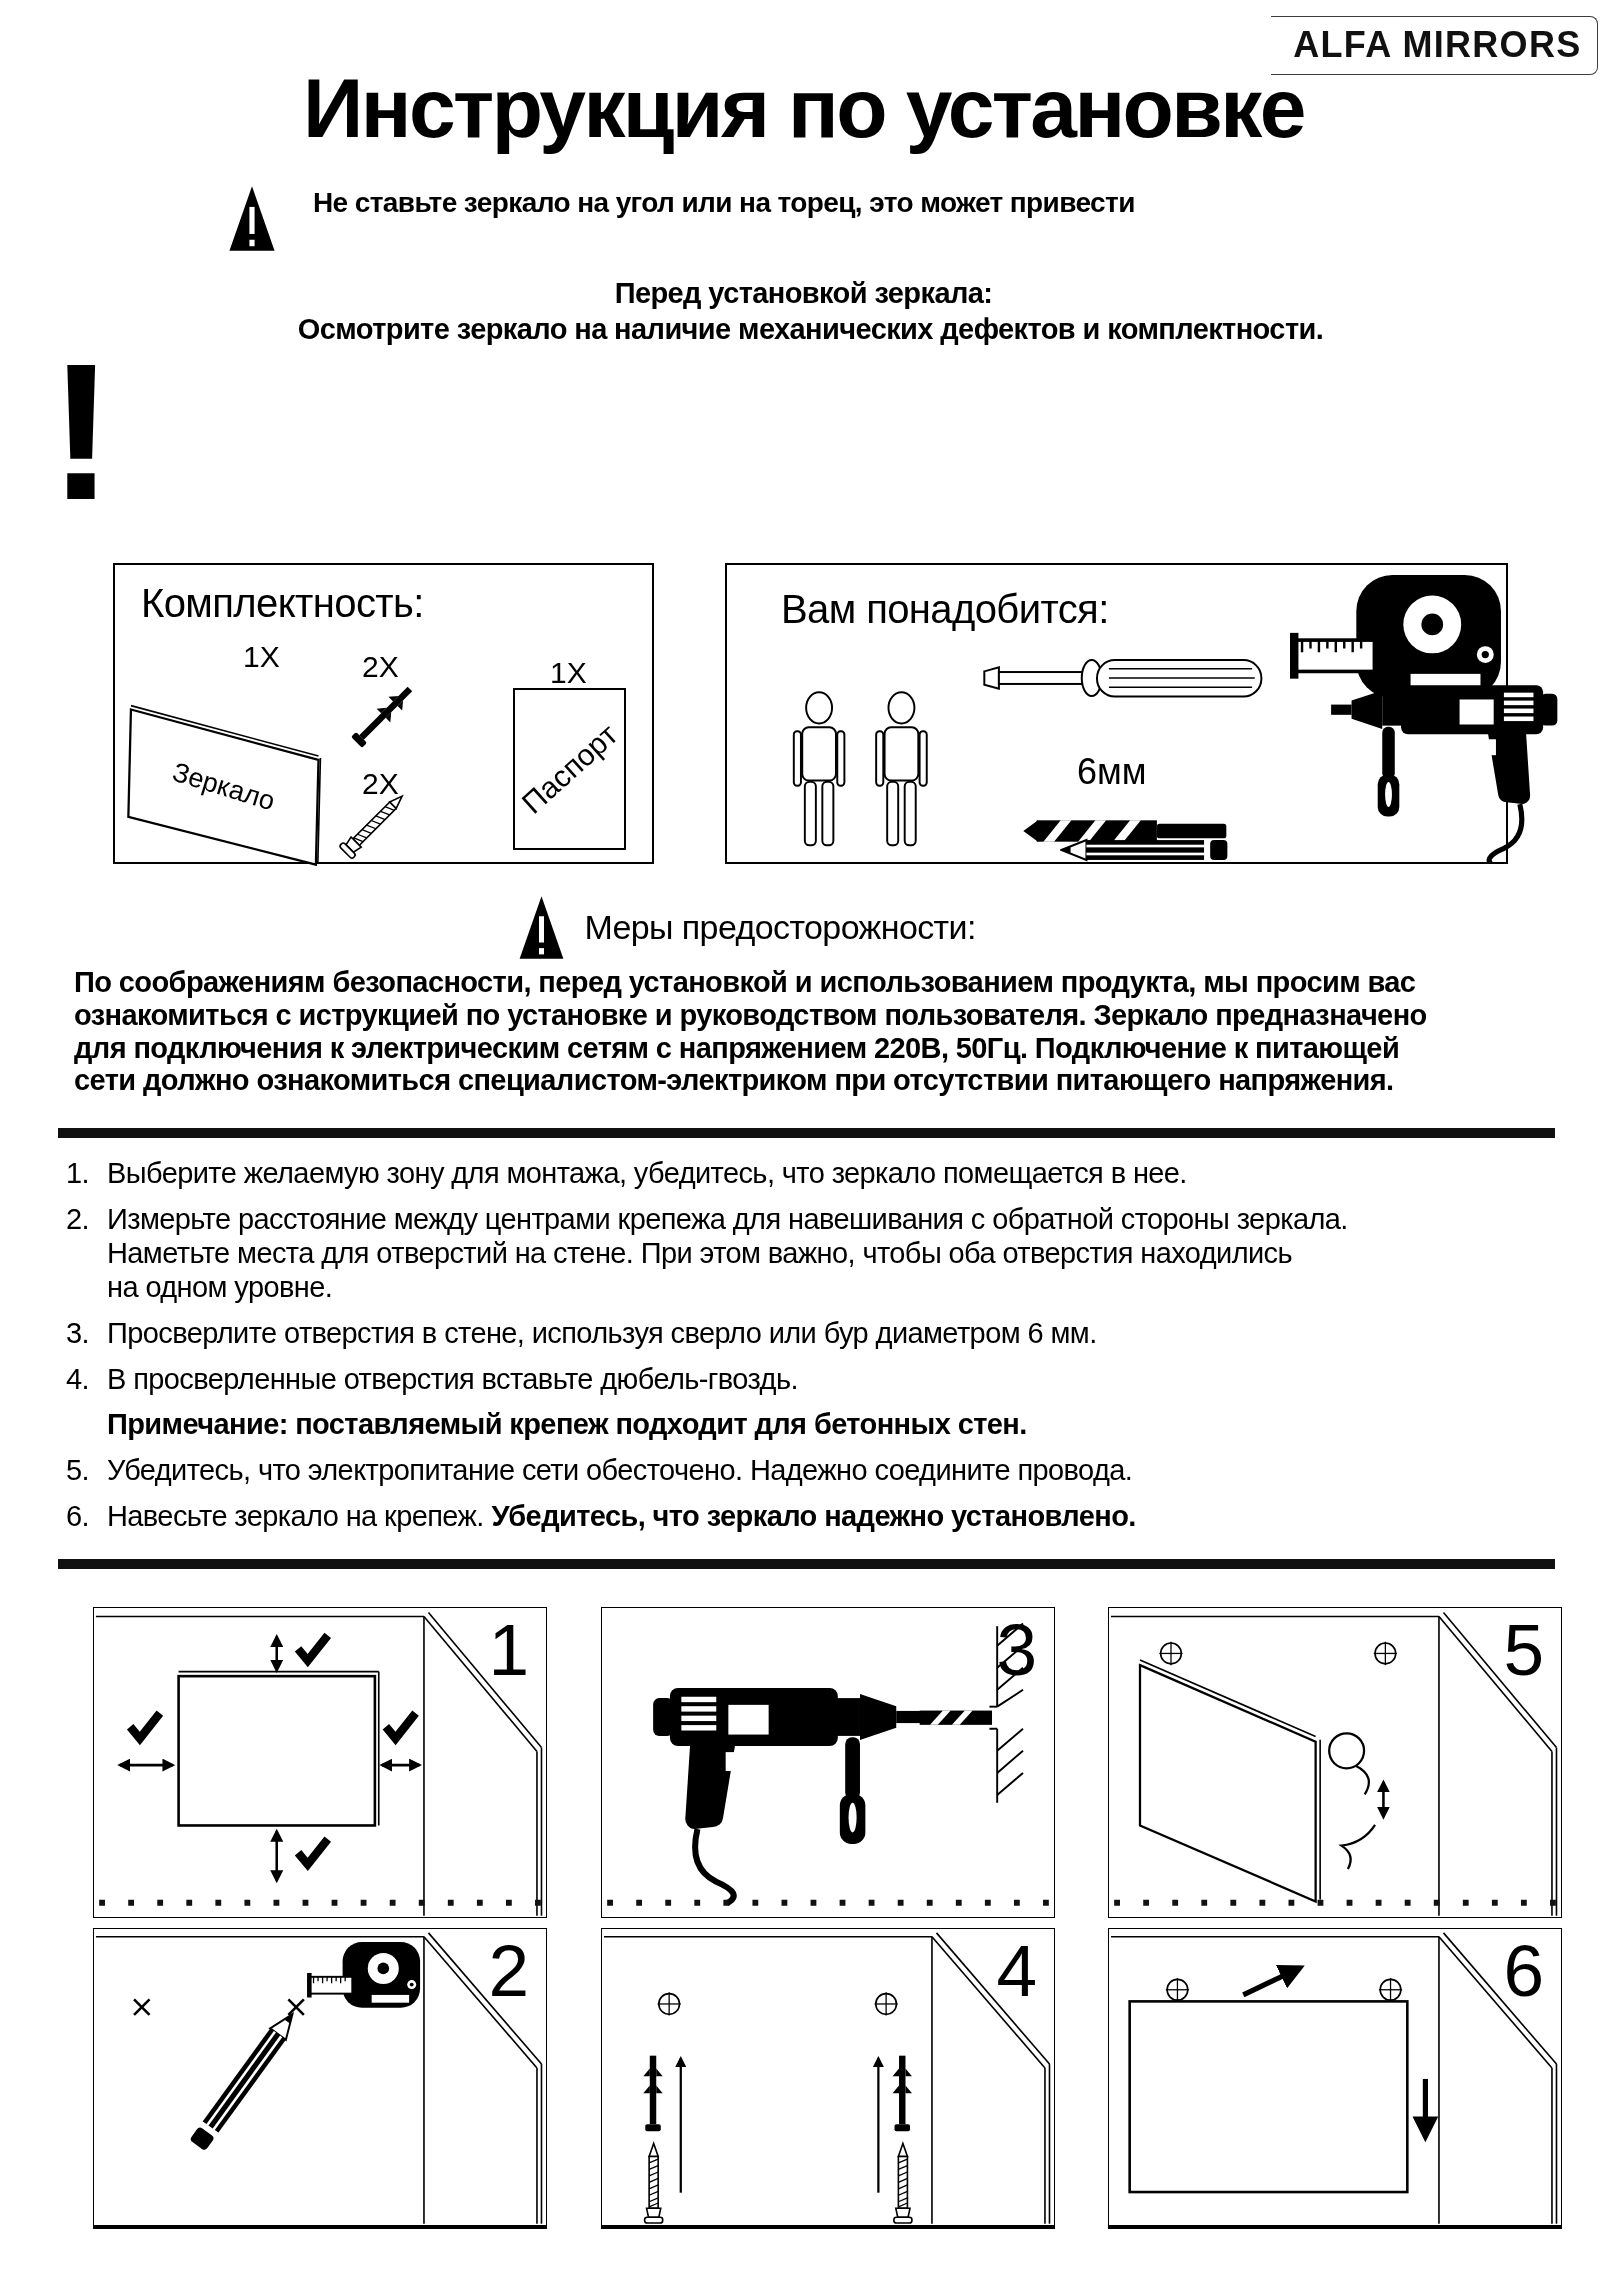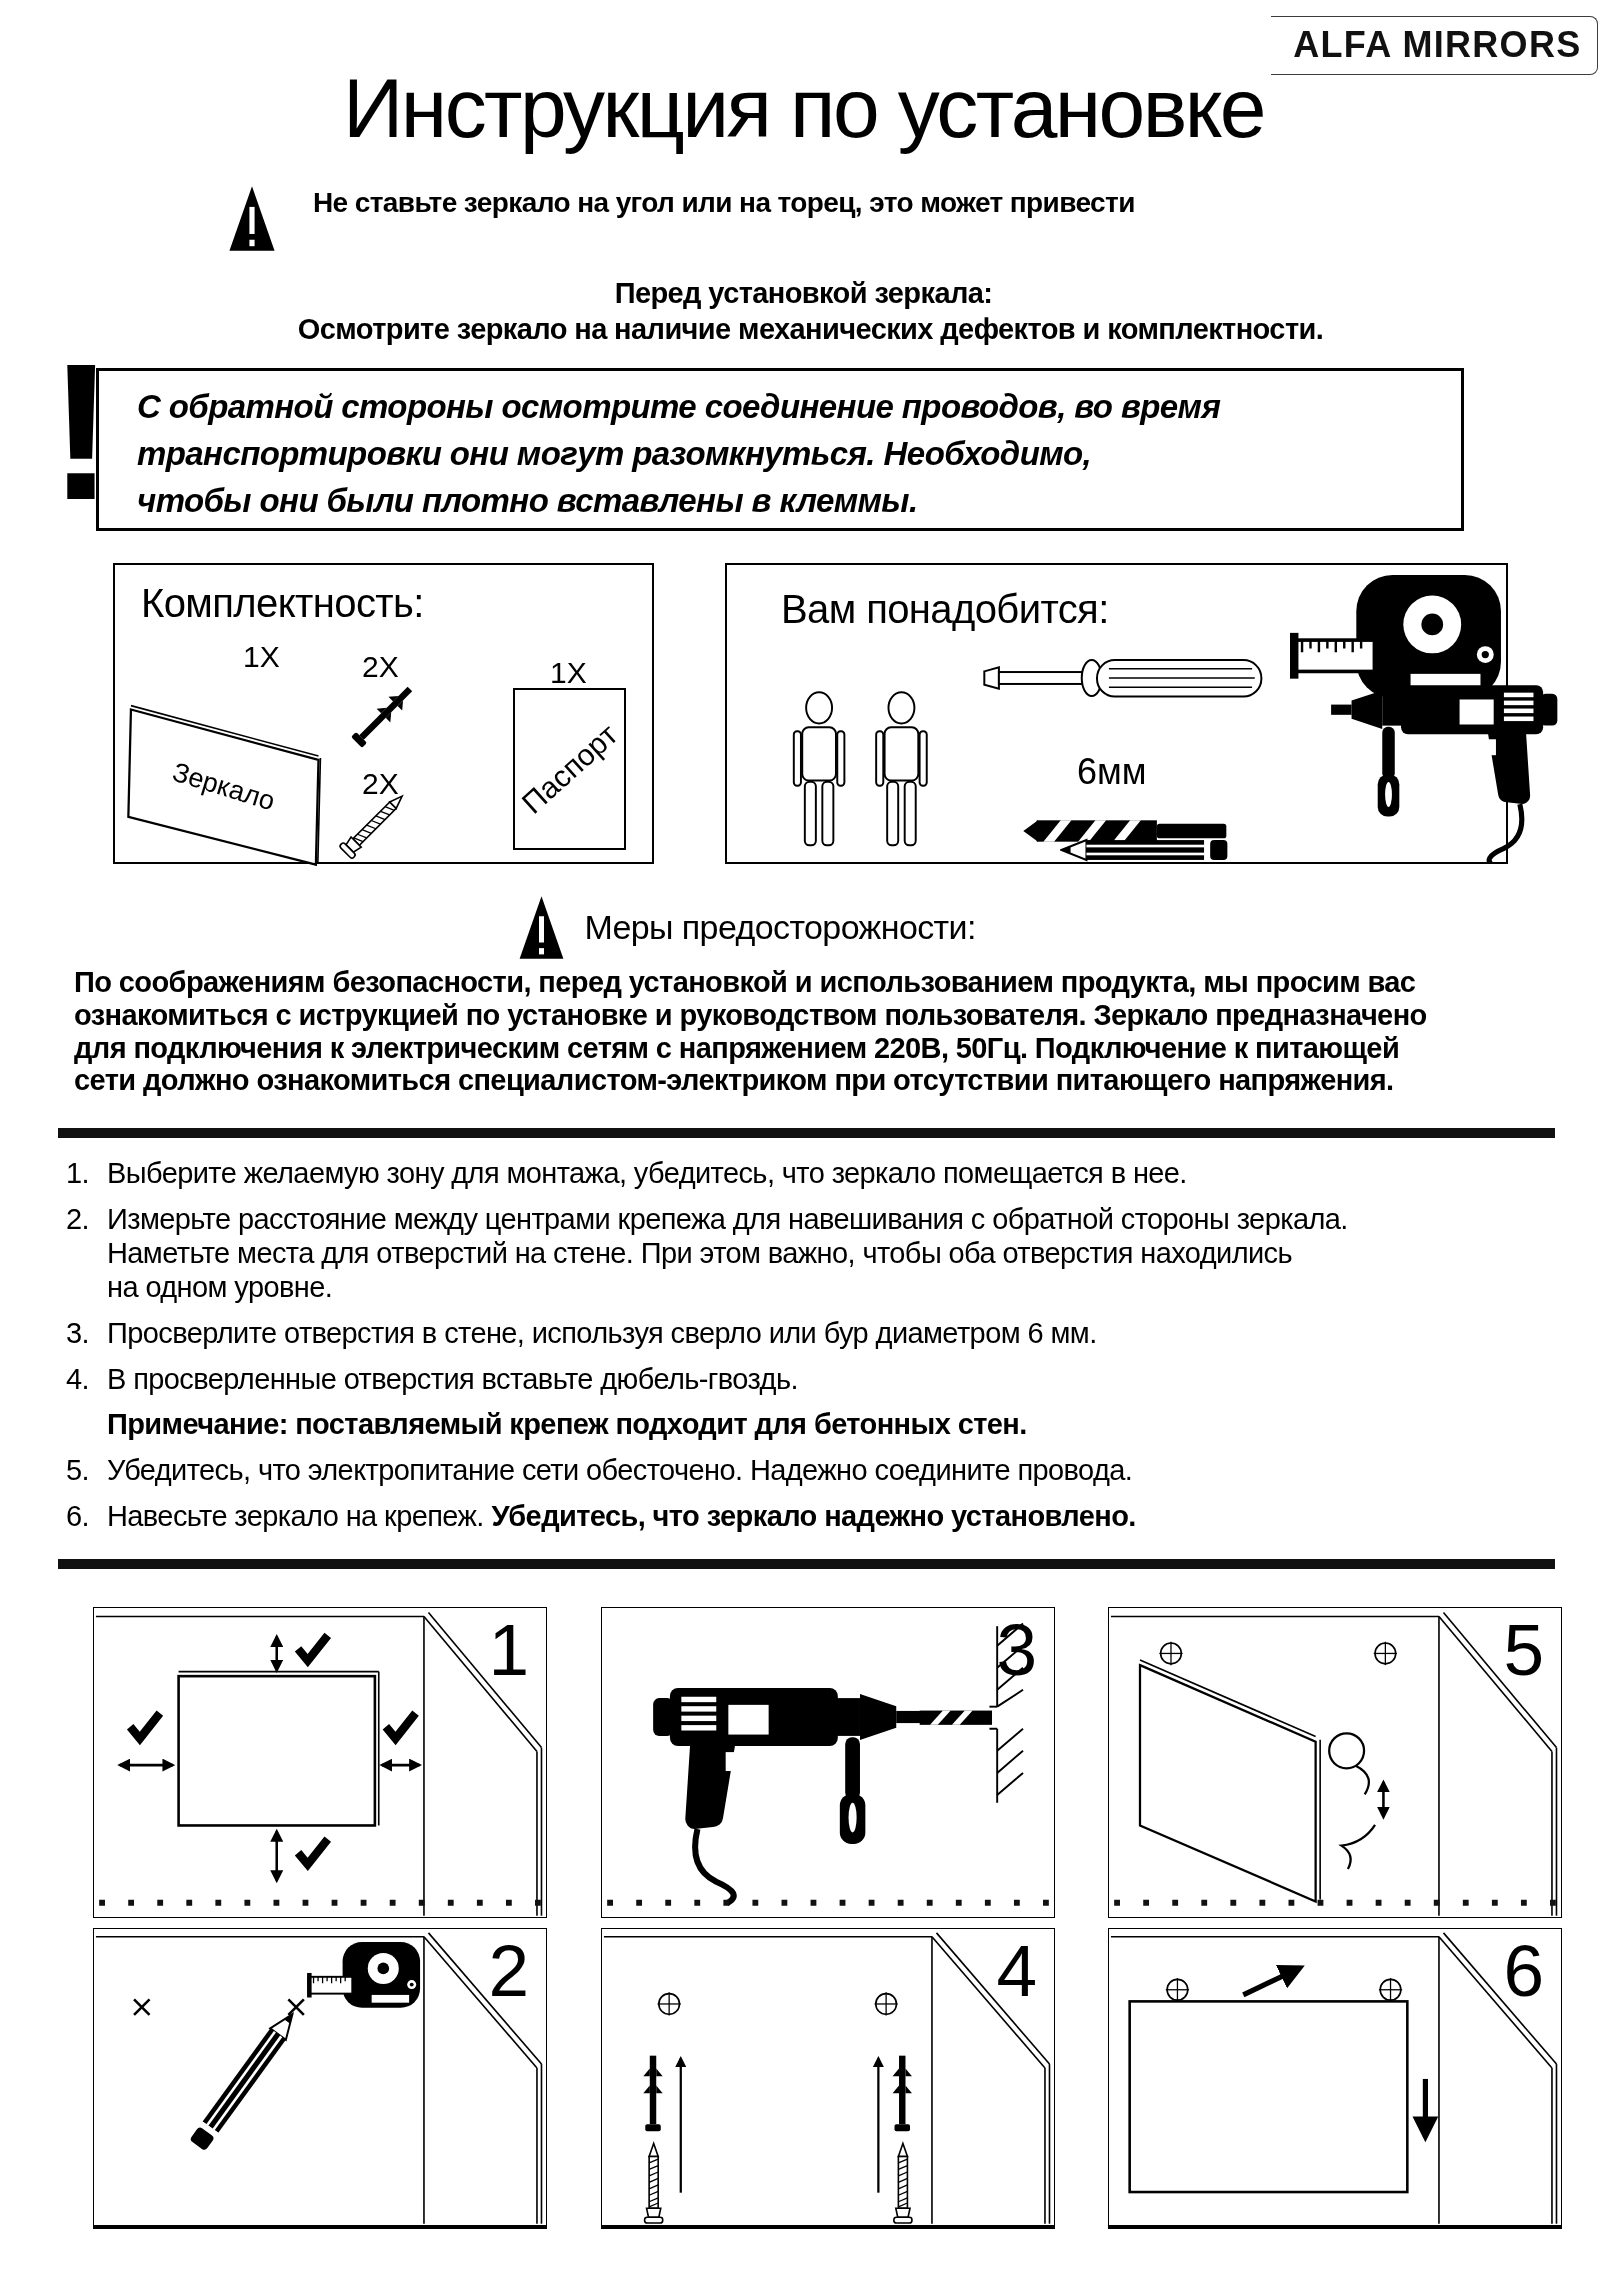--- a/index.html
+++ b/index.html
@@ -3,21 +3,21 @@
 <meta charset="utf-8">
 <style>
   html,body{margin:0;padding:0;background:#fff;}
   .page{position:relative;width:1607px;height:2295px;background:#fff;color:#000;
         font-family:"Liberation Sans",sans-serif;overflow:hidden;}
   .abs{position:absolute;}
 
   .top-note{left:18px;top:19.4px;font-size:28px;text-decoration:underline;letter-spacing:-0.6px;}
   .logo{right:9px;top:15.5px;border:1.9px solid #3c3c3c;border-left:none;border-radius:0 7.8px 7.8px 0;
         padding:7.8px 15.5px 7.8px 22px;font-weight:bold;font-size:36px;letter-spacing:1.3px;color:#111;}
-  .title{left:0;top:60px;width:100%;text-align:center;font-size:84px;font-weight:normal;
+  .title{left:0;top:60px;width:100%;text-align:center;font-size:84px;font-weight:bold;
          letter-spacing:-2.6px;margin:0;}
 
   .warn-top{left:228px;top:185px;display:flex;gap:37px;align-items:flex-start;}
   .warn-top-text{font-size:28px;font-weight:bold;line-height:1.26;letter-spacing:-0.6px;}
   .before1{left:0;top:277px;width:100%;text-align:center;font-size:29px;font-weight:bold;letter-spacing:-0.6px;}
   .before2{left:0;top:313px;width:100%;text-align:center;font-size:29px;font-weight:bold;letter-spacing:-0.6px;margin-left:7px;}
 
   .bang{left:49px;top:335px;font-size:194px;font-weight:bold;line-height:1;}
   .exclaim-box{left:96px;top:368px;width:1368px;height:163px;border:3.2px solid #000;box-sizing:border-box;}
   .exclaim-text{font-size:33px;font-weight:bold;font-style:italic;line-height:1.42;
@@ -185,27 +185,20 @@
     </svg>
     <div class="warn-top-text">
       <div>Не ставьте зеркало на угол или на торец, это может привести</div>
     </div>
   </div>
 
   <div class="abs before1">Перед установкой зеркала:</div>
   <div class="abs before2">Осмотрите зеркало на наличие механических дефектов и комплектности.</div>
 
   <div class="abs bang">!</div>
-  <div class="abs exclaim-box">
-    <div class="exclaim-text">
-      <div>С обратной стороны осмотрите соединение проводов, во время</div>
-      <div>транспортировки они могут разомкнуться. Необходимо,</div>
-      <div>чтобы они были плотно вставлены в клеммы.</div>
-    </div>
-  </div>
 
   <div class="abs kit-box">
     <div class="box-title" style="left:26px;top:15.5px;">Комплектность:</div>
     <div class="qty" style="left:128px;top:75px;">1X</div>
     <svg style="position:absolute;left:7.8px;top:107px;" width="217" height="194" viewBox="0 0 335 300">
       <line x1="12" y1="52" x2="302" y2="130" stroke="#000" stroke-width="2.5"></line>
       <line x1="305" y1="133" x2="301" y2="296" stroke="#000" stroke-width="2.5"></line>
       <polygon points="12,58 302,136 298,298 8,224" fill="#fff" stroke="#000" stroke-width="3.5"></polygon>
       <text x="70" y="190" font-size="42" transform="rotate(17 150 190)">Зеркало</text>
     </svg>

